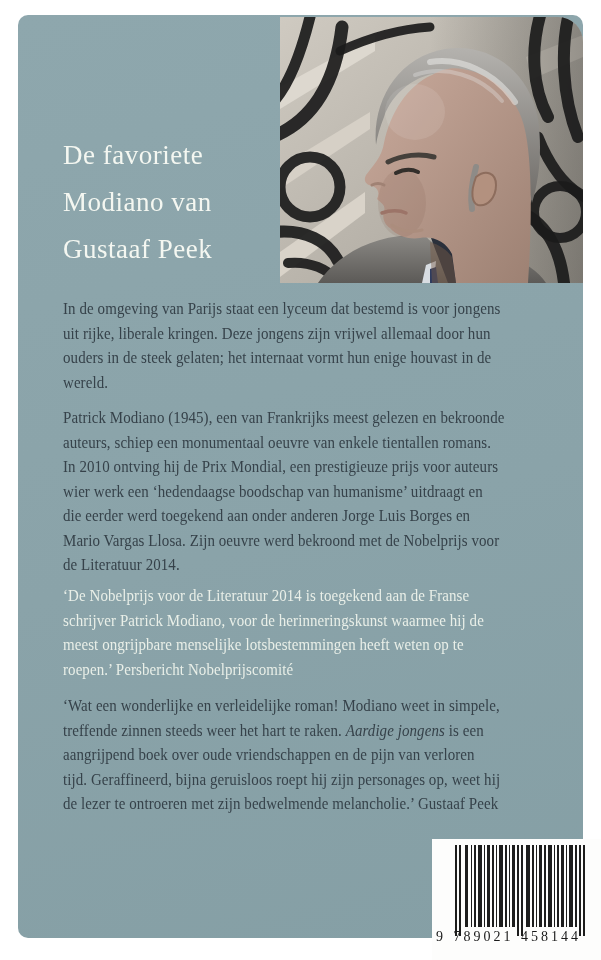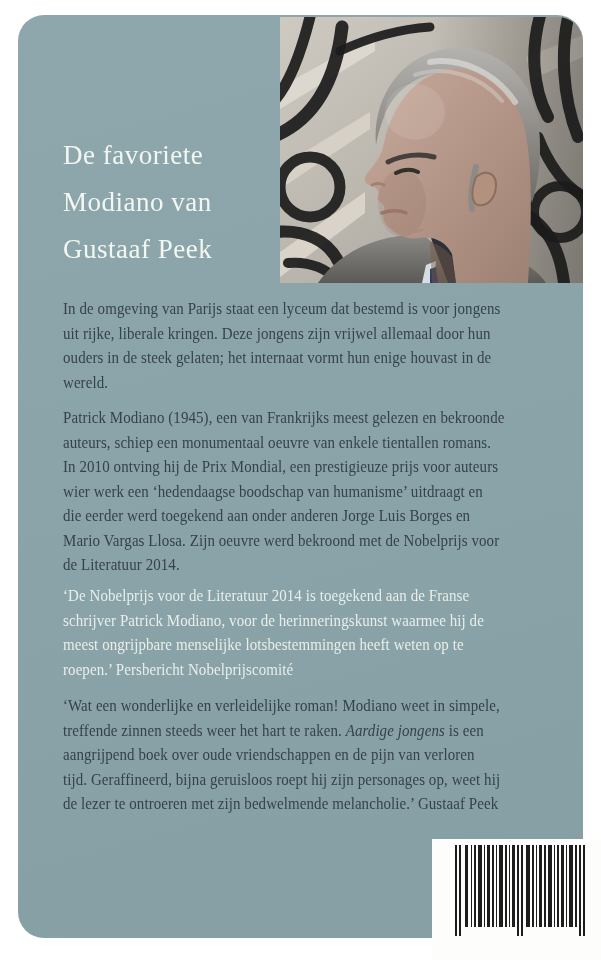--- a/index.html
+++ b/index.html
@@ -6,21 +6,21 @@
   body {
     width:601px; height:960px;
     background:#ffffff;
     font-family:"Liberation Serif", serif;
     position:relative; overflow:hidden;
   }
   .cover {
     position:absolute; left:18px; top:15px;
     width:565px; height:923px;
     background:linear-gradient(165deg,#8ea7ad 0%,#8aa3a9 55%,#859fa5 100%);
-    border-radius:26px;
+    border-radius:10px;
   }
   .photo {
     position:absolute; left:262px; top:2px;
     width:303px; height:266px;
     border-radius:0 25px 0 0;
     overflow:hidden;
   }
   .photo svg { display:block; }
   .title {
     position:absolute; left:45px; top:117px;
@@ -194,14 +194,15 @@
         <rect x="122" y="6" width="1" height="82"></rect>
           <rect x="125" y="6" width="2" height="82"></rect>
         <rect x="129" y="6" width="3" height="82"></rect>
           <rect x="134" y="6" width="1" height="82"></rect>
         <rect x="137" y="6" width="4" height="82"></rect>
           <rect x="143" y="6" width="2" height="82"></rect>
         <rect x="147" y="6" width="2" height="91"></rect>
           <rect x="151" y="6" width="2" height="91"></rect>
       </g>
     </svg>
+    <div class="digits">9 789021 458144</div>
   </div>
 </div>
 
 </body></html>

